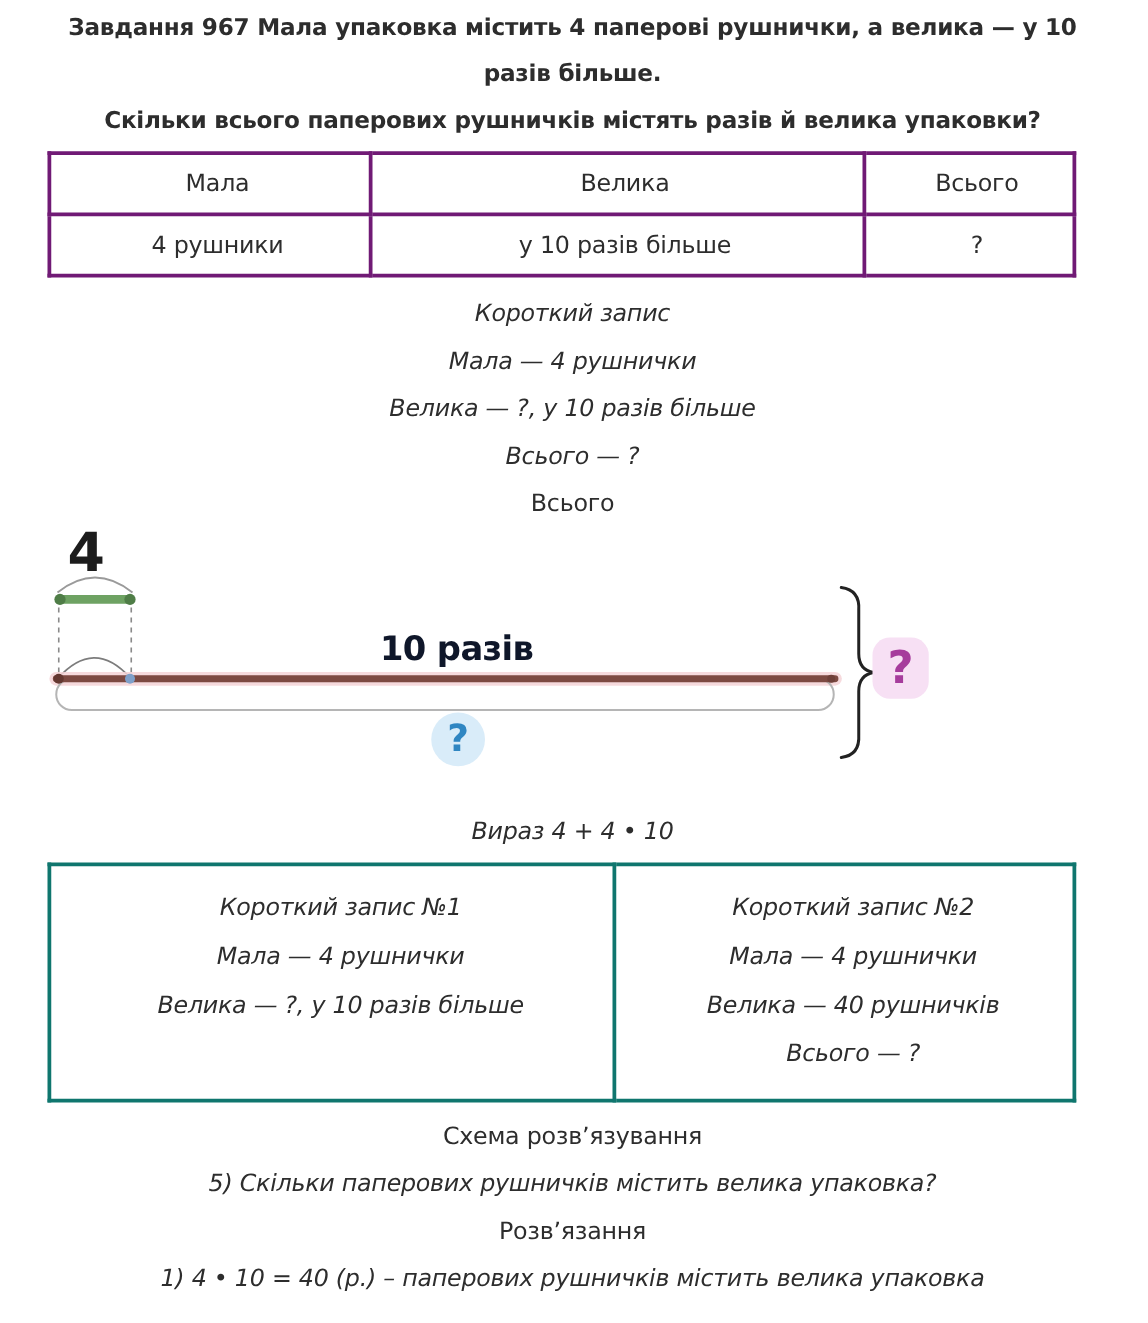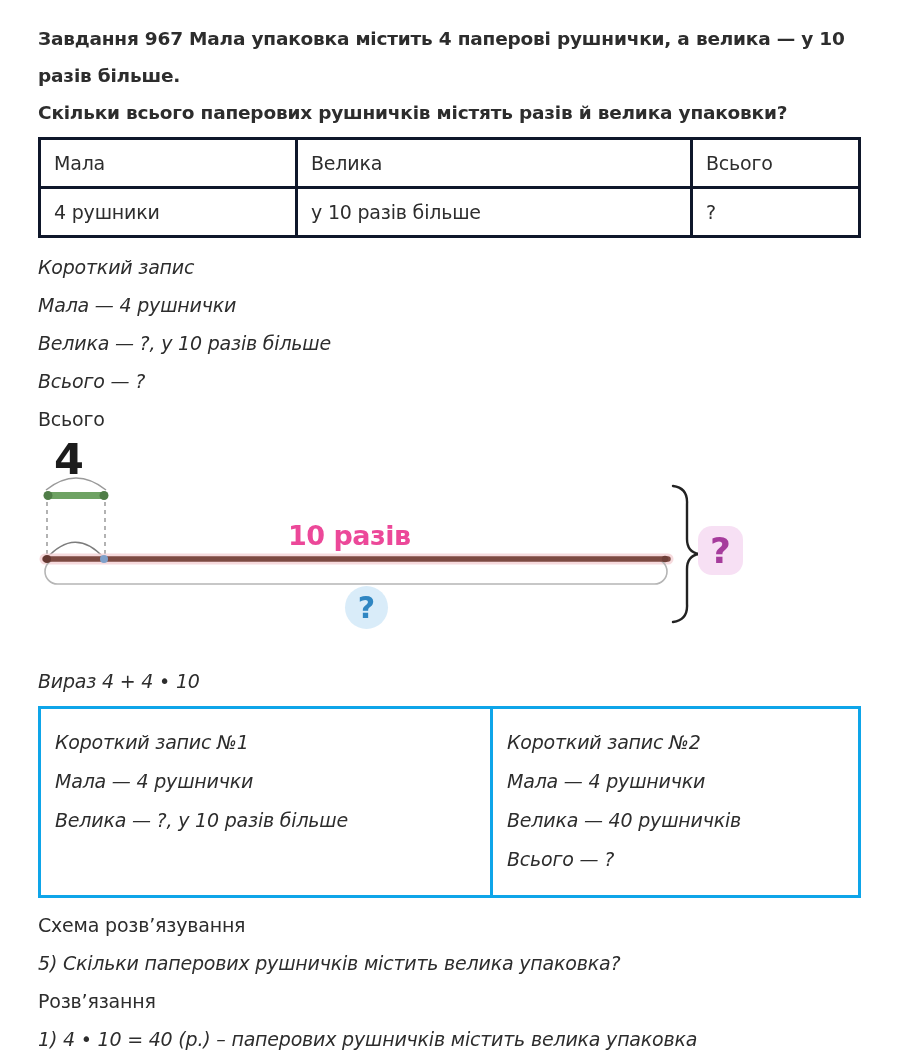--- a/index.html
+++ b/index.html
@@ -4,53 +4,53 @@
 <style>
   * { box-sizing: border-box; }
   html, body { margin: 0; padding: 0; }
   body {
     width: 918px; height: 1058px;
     background: #ffffff;
     color: #2d2d2d;
     font-family: "DejaVu Sans", sans-serif;
     overflow: hidden;
   }
-  .page { position: relative; width: 918px; height: 1058px; padding-top: 20px; }
+  .page { position: relative; width: 918px; height: 1058px; padding-top: 4px; text-align: center; }
 
   p { margin: 0; }
   .txt { margin-left: 38px; margin-right: 40px; font-size: 19px; line-height: 38px; letter-spacing: -0.2px; }
   .title { font-weight: 700; font-size: 18.5px; line-height: 37px; }
   .it { font-style: italic; }
 
   
   table.t1 {
     border-collapse: collapse;
     margin: 6px 0 10px 38px;
     width: 820px;
     table-layout: fixed;
   }
   table.t1 td {
-    border: 3px solid #0f172a;
+    border: 3px solid #701a75;
     height: 49px;
     font-size: 19px;
     padding-left: 13px;
     vertical-align: middle;
     letter-spacing: -0.2px;
   }
 
   
   .diagram { position: relative; width: 918px; height: 200px; margin-top: 2px; }
   .diagram svg { position: absolute; left: 0; top: 0; }
   .lbl-four {
     position: absolute; left: 54px; top: -6px;
     font-size: 43px; font-weight: 700; color: #1c1c1c;
   }
   .lbl-times {
-    position: absolute; left: 288px; top: 80px;
-    font-size: 27px; font-weight: 700; color: #ec4899; letter-spacing: -0.5px;
+    position: absolute; left: 304px; top: 80px;
+    font-size: 27px; font-weight: 700; color: #0f172a; letter-spacing: -0.5px;
   }
   .q-badge {
     position: absolute; display: flex; align-items: center; justify-content: center;
     font-weight: 700;
   }
   .q-blue {
     left: 345px; top: 146px; width: 43px; height: 43px;
     background: #d9ecf9; border-radius: 50%;
     color: #2f86c2; font-size: 30px;
   }
@@ -61,21 +61,21 @@
   }
 
   
   table.t2 {
     border-collapse: collapse;
     margin: 6px 0 8px 38px;
     width: 820px;
     table-layout: fixed;
   }
   table.t2 td {
-    border: 3px solid #0ea5e9;
+    border: 3px solid #0f766e;
     vertical-align: top;
     padding: 14px 0 16px 14px;
   }
   table.t2 p { font-size: 19px; line-height: 39px; font-style: italic; letter-spacing: -0.2px; }
 </style>
 </head>
 <body>
 
 <div class="page">
 

